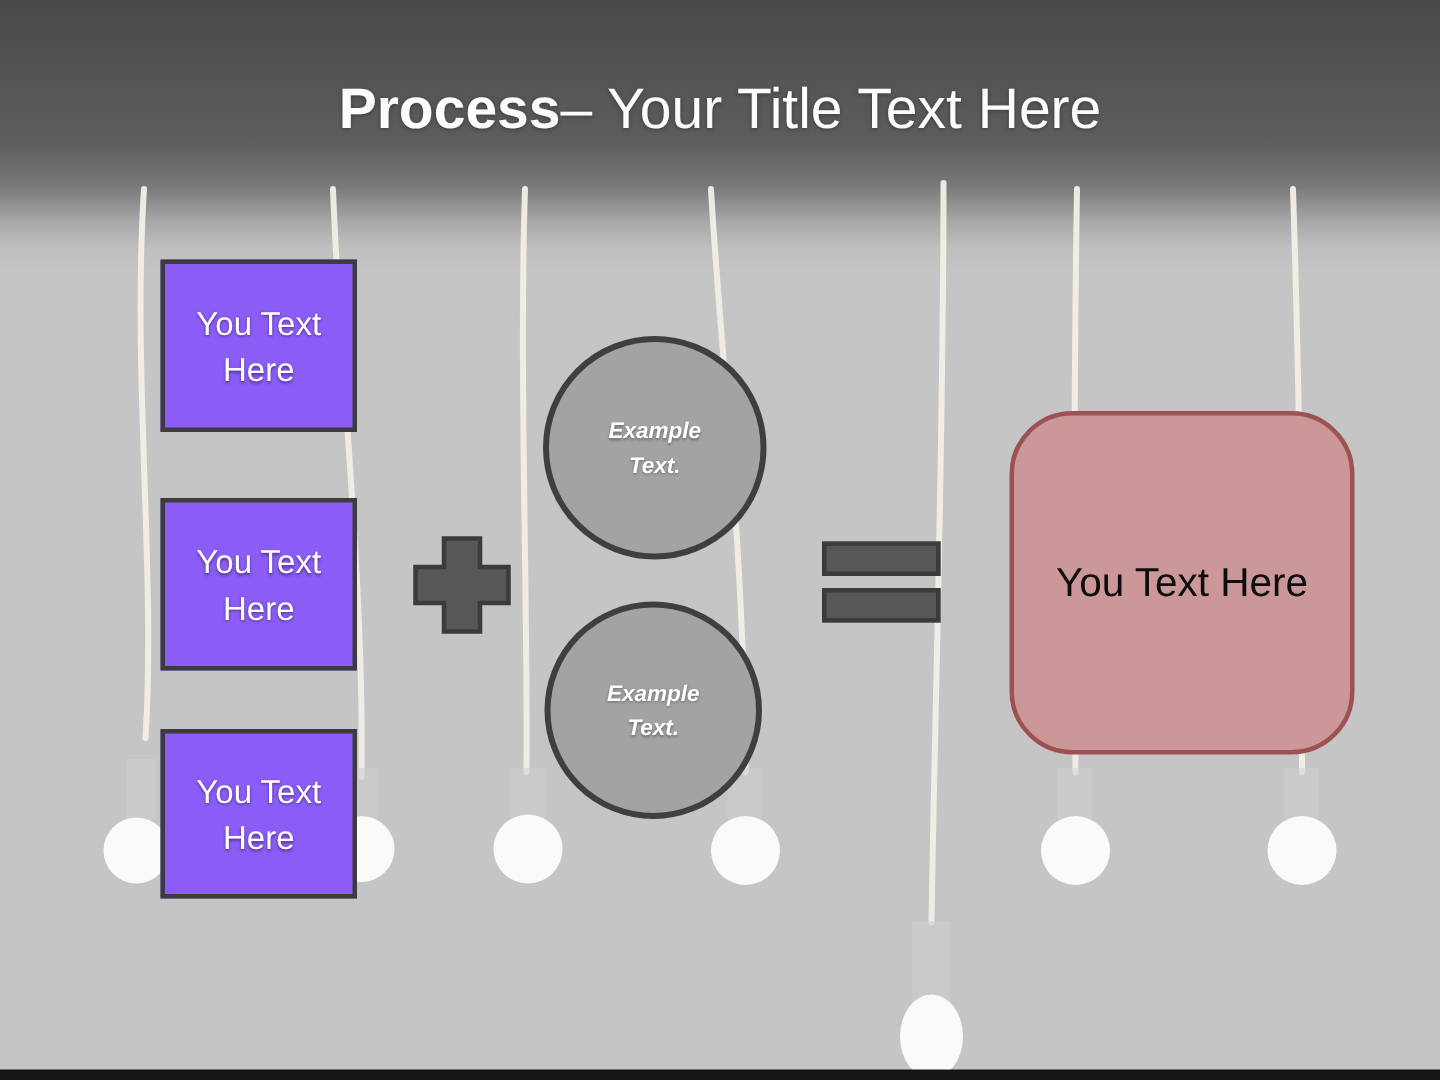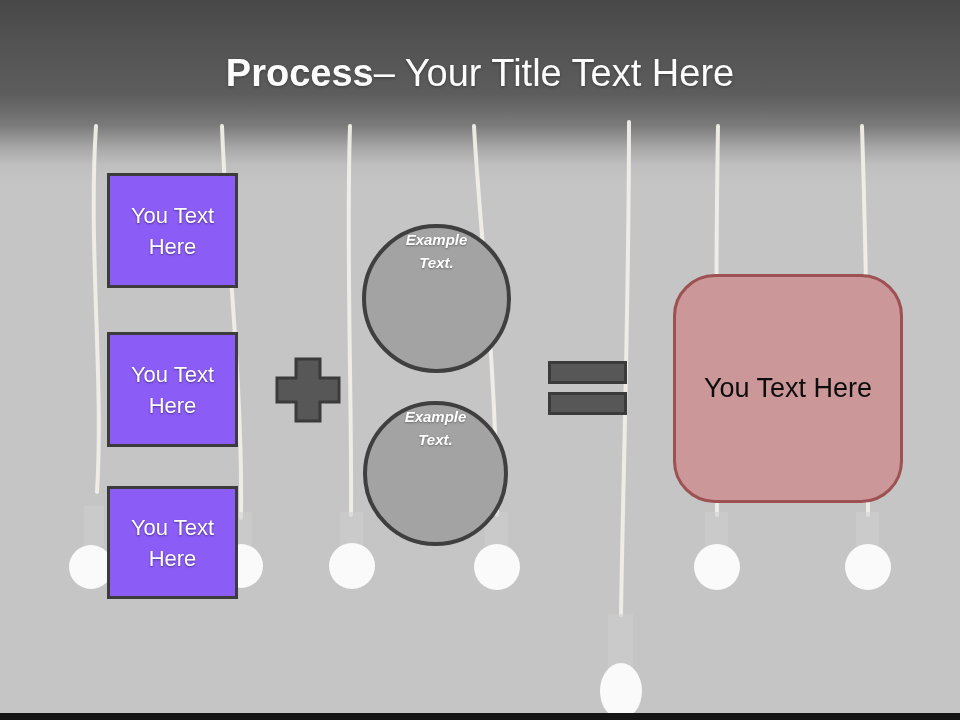--- a/index.html
+++ b/index.html
@@ -46,21 +46,21 @@
   .eq-bar{
     position:absolute;left:548px;width:79px;height:23px;
     background:#575757;border:3px solid #3b3b3b;box-sizing:border-box;z-index:2;
   }
   .eq-bar.e1{top:361px;}
   .eq-bar.e2{top:392px;}
   
   .ex-circle{
     position:absolute;border-radius:50%;
     background:#a3a3a3;border:4px solid #3f3f3f;box-sizing:border-box;
-    display:flex;flex-direction:column;align-items:center;justify-content:flex-start;
+    display:flex;flex-direction:column;align-items:center;justify-content:center;
     color:#fff;font-weight:700;font-style:italic;
     font-size:15px;line-height:23px;text-align:center;
     text-shadow:0 1px 2px rgba(0,0,0,.35);
     z-index:2;
   }
   .ex-circle.c1{left:362px;top:224px;width:149px;height:149px;}
   .ex-circle.c2{left:363px;top:401px;width:145px;height:145px;}
   
   .result-box{
     position:absolute;left:673px;top:274px;width:230px;height:229px;

